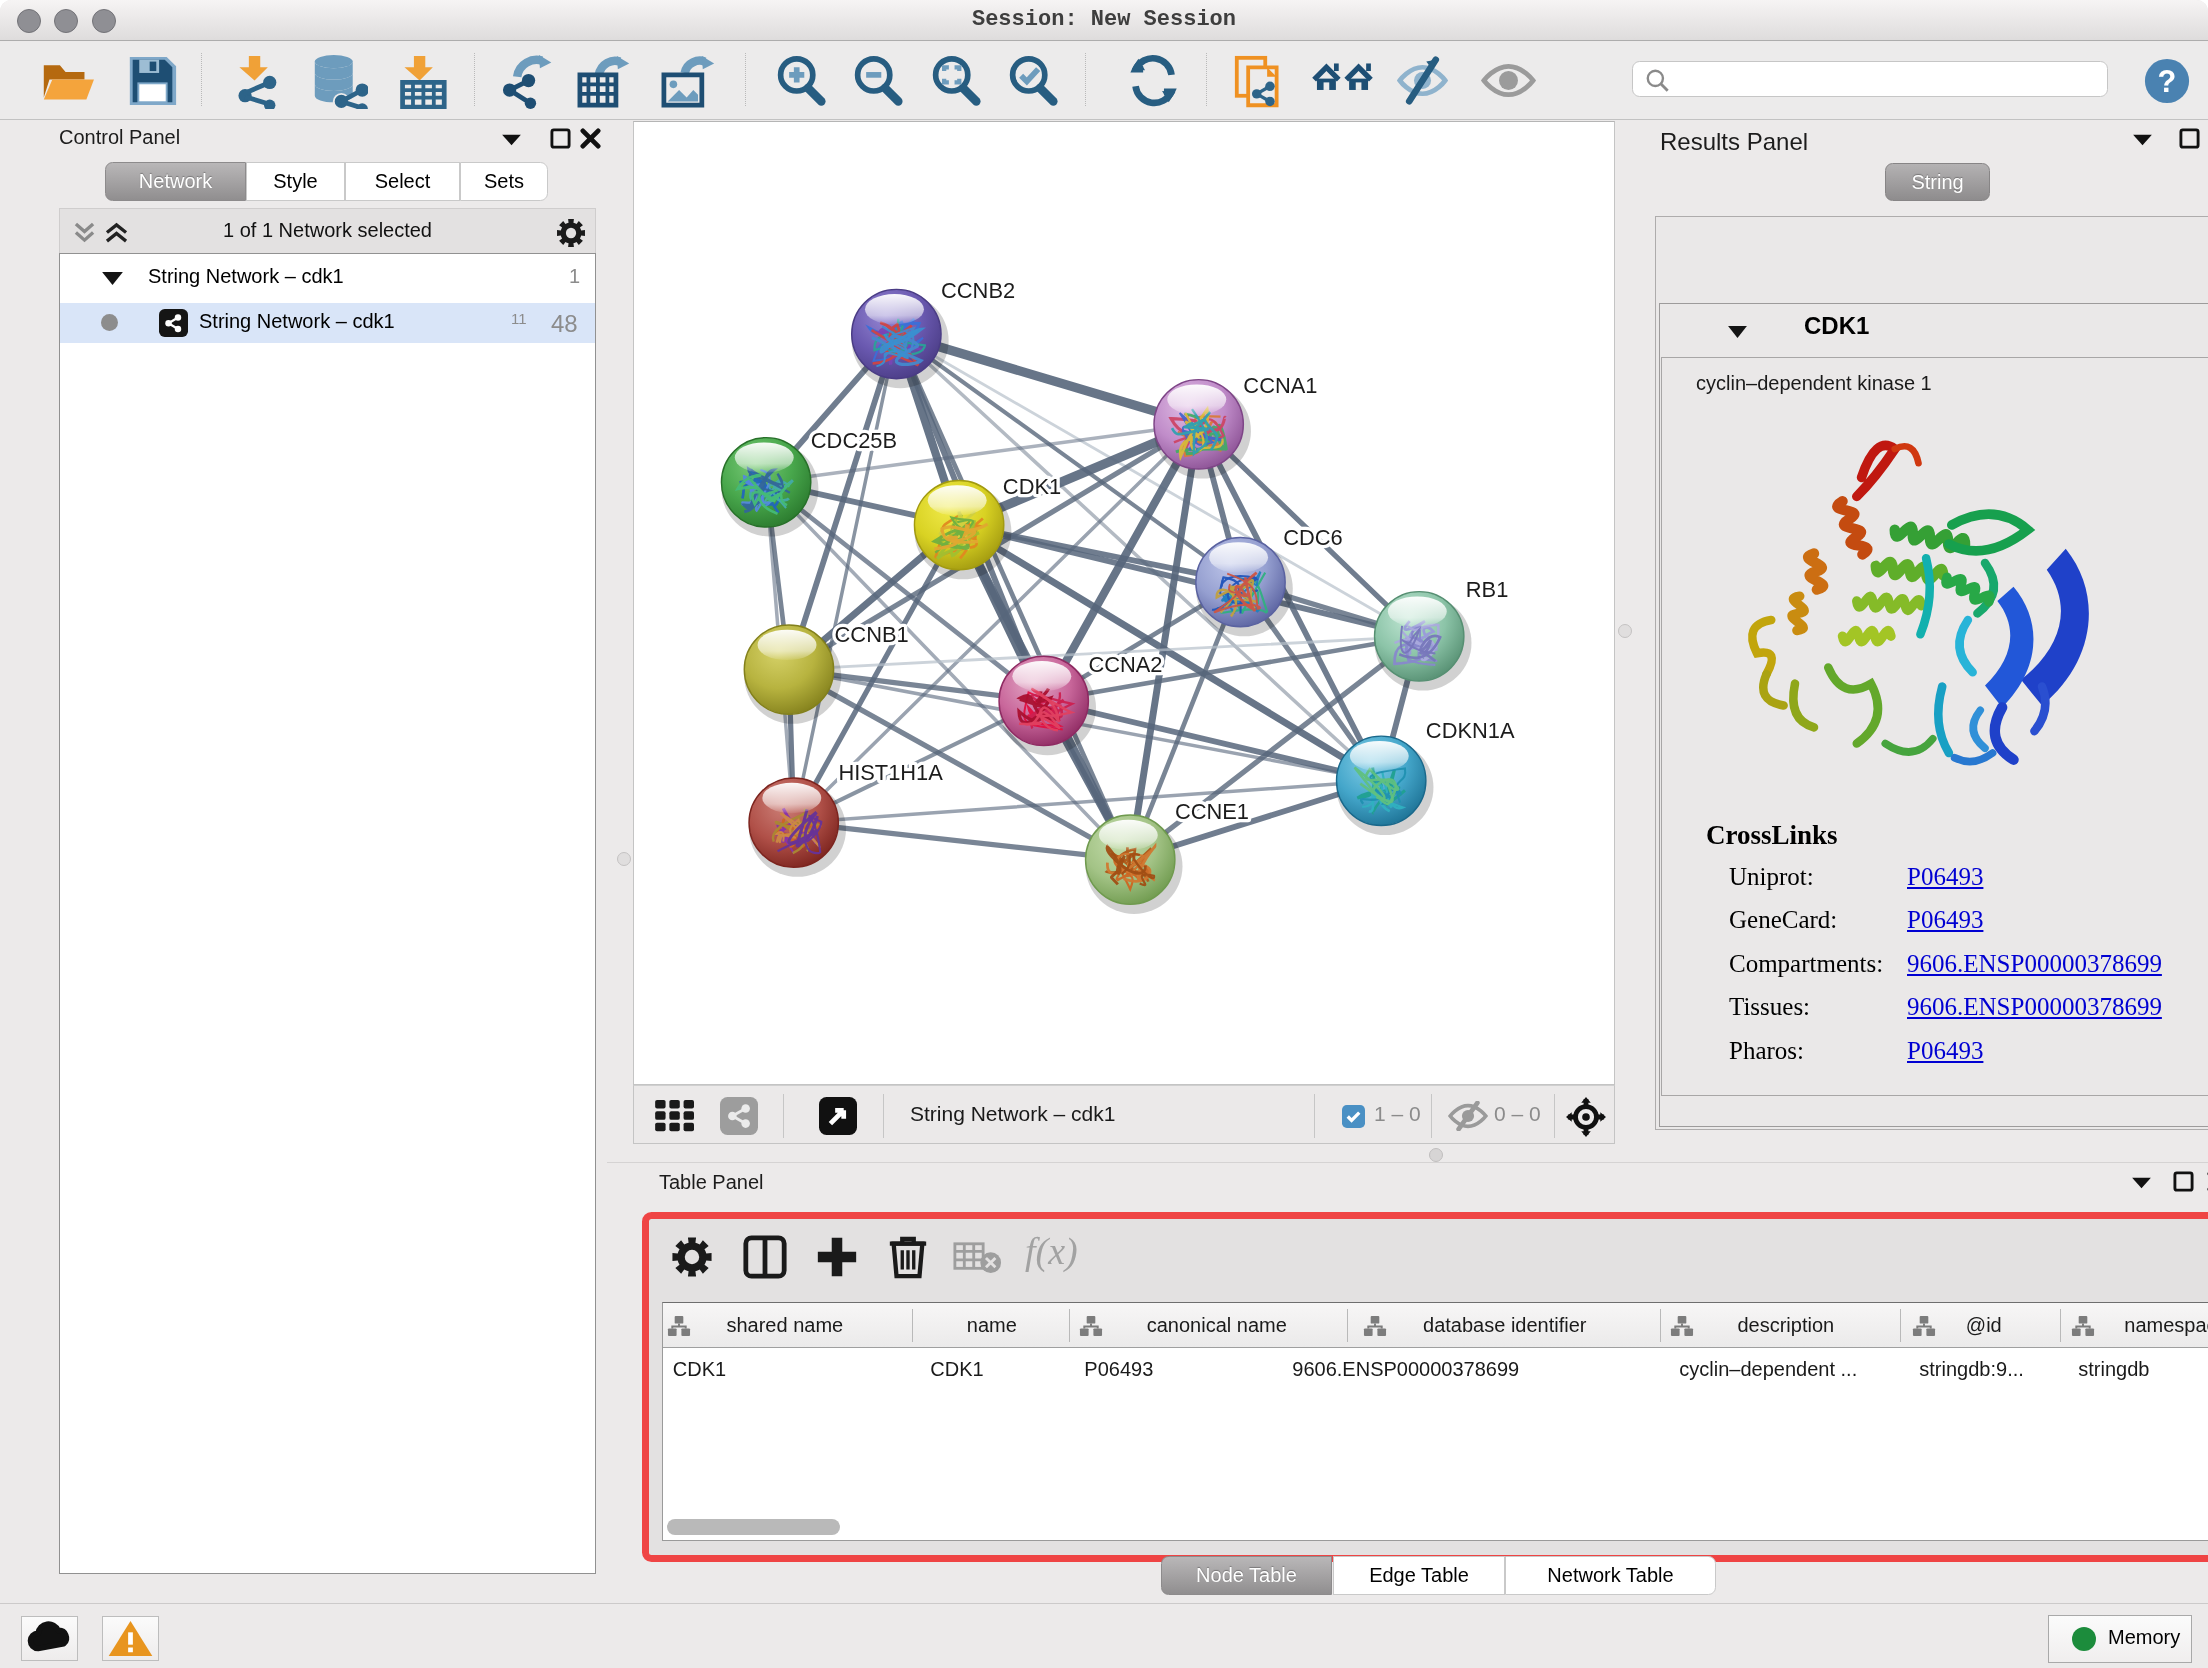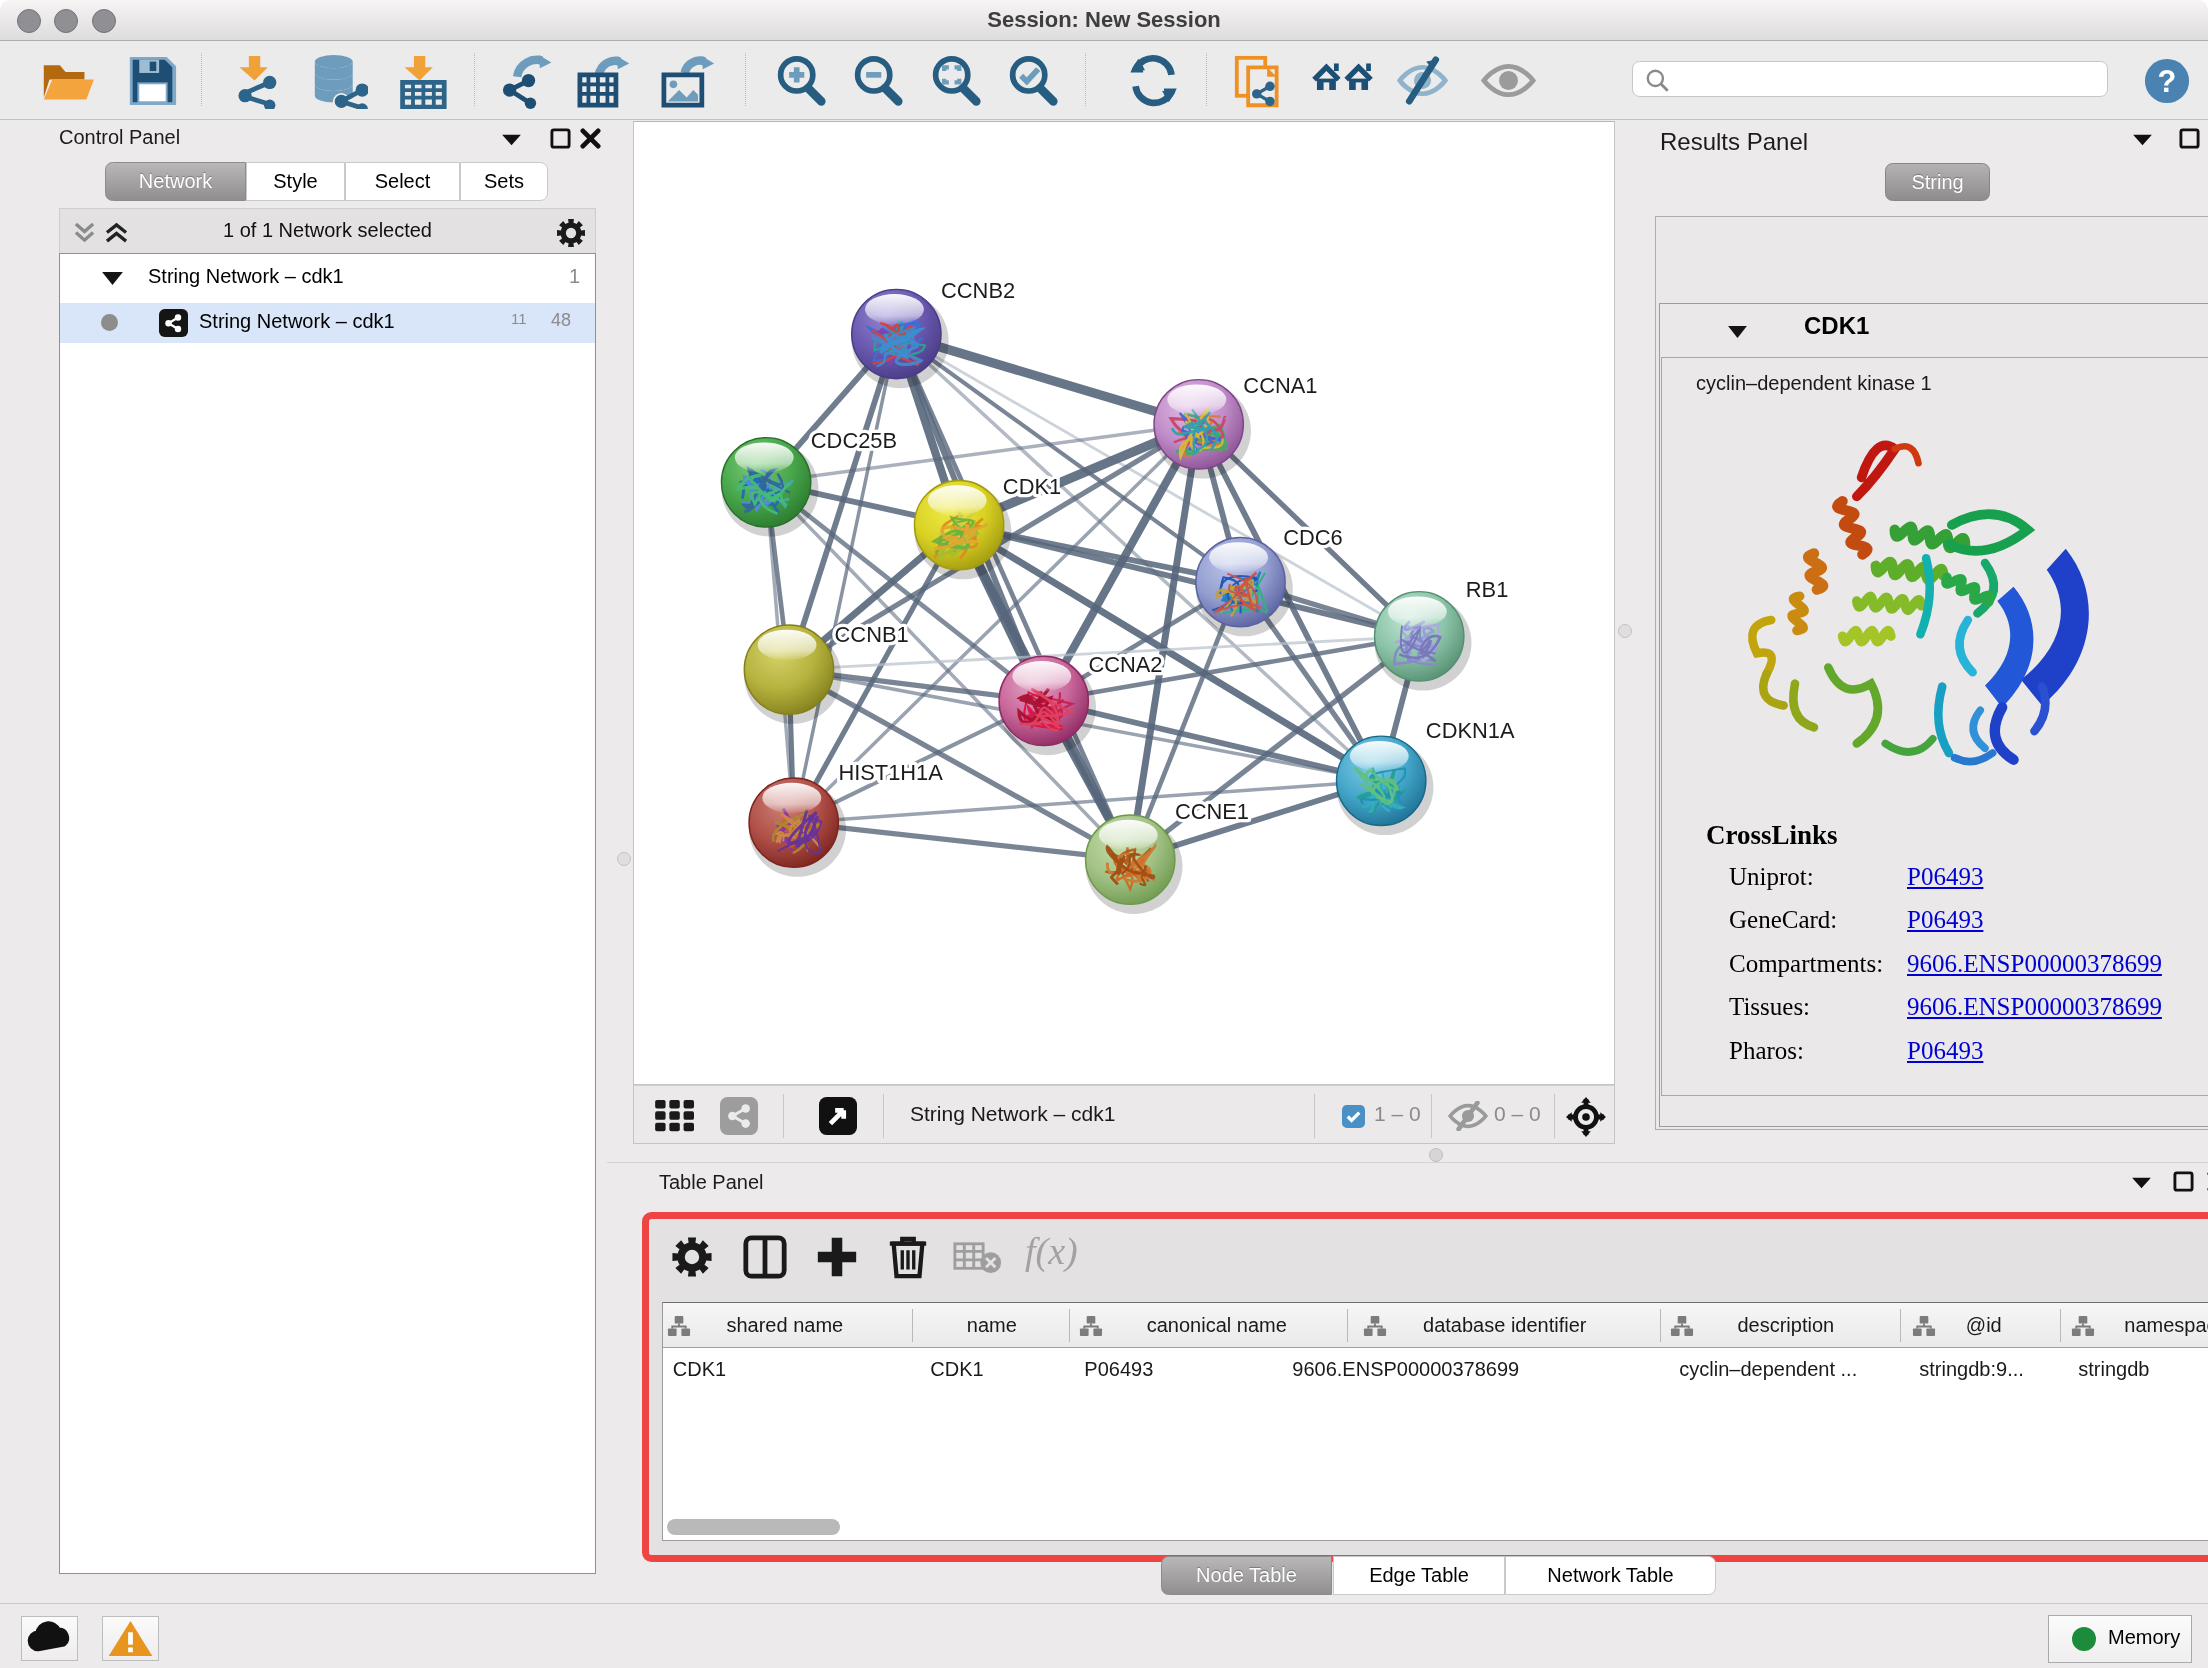--- a/index.html
+++ b/index.html
@@ -2,21 +2,21 @@
 <html style="font-size:15px"><head>
 <meta charset="utf-8">
 <style>
 html,body{margin:0;padding:0;width:2208px;height:1668px;overflow:hidden;
 font-family:"Liberation Sans",sans-serif;background:#fff;}
 *{box-sizing:border-box;}
 #win{position:absolute;left:0;top:0;width:2208px;height:1668px;background:#eceaea;
 border-radius:11.4px 11.4px 0 0;overflow:hidden;}
 
 #titlebar{position:absolute;left:0;top:0;width:2208px;height:41px;
-background:linear-gradient(#f6f4f4,#dedcdc);border-bottom:1px solid #adadad;border-radius:11.4px 11.4px 0 0;}
+background:linear-gradient(#f6f4f4,#dedcdc);border-bottom:1px solid #adadad;border-radius:11.4px 11.4px 0 0;font-family:Liberation Mono, monospace;}
 .tl{position:absolute;top:8.6px;width:24px;height:24px;border-radius:50%;background:#8f8f94;border:1px solid #737378;}
 #title{position:absolute;top:6.7px;left:0;width:2208px;text-align:center;font-size:22px;font-weight:600;color:#3e3e3e;}
 
 #toolbar{position:absolute;left:0;top:42px;width:2208px;height:78px;background:#ecebeb;border-bottom:1px solid #c2c2c2;}
 .tbi{position:absolute;top:12.4px;}
 .tsep{position:absolute;top:11.4px;width:0;height:53px;border-left:1.9px dotted #b9b9b9;}
 #searchbox{position:absolute;left:1632px;top:19px;width:476px;height:36px;background:#fff;
 border:1px solid #c6c6c6;border-radius:7.6px;}
 
 #main{position:absolute;left:0;top:120px;width:2208px;height:1483px;background:#eceaea;margin-left:36px;}
@@ -243,21 +243,21 @@
               <g fill="#fff">
                 <circle cx="10" cy="15" r="3.4"></circle>
                 <circle cx="20" cy="9" r="3.4"></circle>
                 <circle cx="20" cy="21" r="3.4"></circle>
                 <path d="M10 15 L20 9 M10 15 L20 21" stroke="#fff" stroke-width="2.4"></path>
               </g>
             </svg>
         </div>
         <span style="position:absolute;left:139px;top:6.7px;font-size:20px;color:#000">String Network – cdk1</span>
         <span style="position:absolute;left:451px;top:6.7px;font-size:15px;color:#8c8c8c">11</span>
-        <span style="position:absolute;left:491px;top:6.7px;font-size:18px;color:#8c8c8c">48</span>
+        <span style="position:absolute;left:491px;top:6.7px;font-size:24px;color:#8c8c8c">48</span>
       </div>
     </div>
     <div style="position:absolute;left:581px;top:732px;width:14.3px;height:14.3px;border-radius:50%;background:#e0dede;border:1px solid #c4c2c2"></div>
     <div style="position:absolute;left:1582px;top:504px;width:14.3px;height:14.3px;border-radius:50%;background:#e0dede;border:1px solid #c4c2c2"></div>
     <div id="canvas">
         <svg width="982" height="964" viewBox="0 0 1033 1014" style="position:absolute;left:0;top:0">
 <defs>
 <linearGradient id="gloss" x1="0" y1="0" x2="0" y2="1">
               <stop offset="0%" stop-color="#ffffff" stop-opacity="0.95"></stop>
               <stop offset="70%" stop-color="#ffffff" stop-opacity="0.55"></stop>

